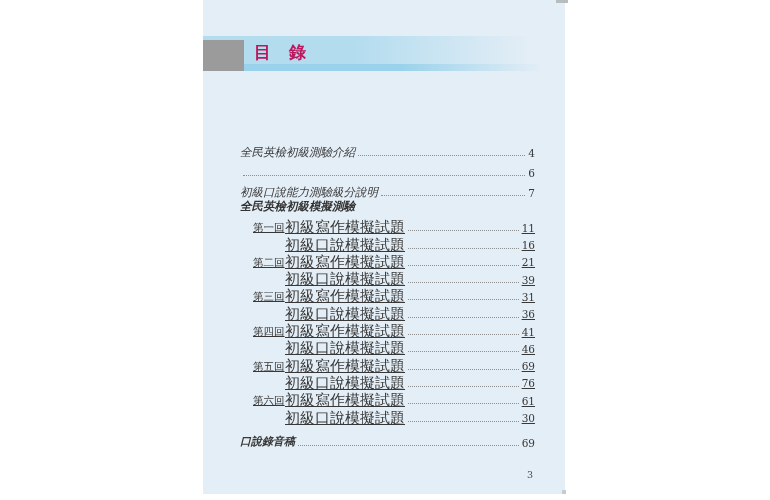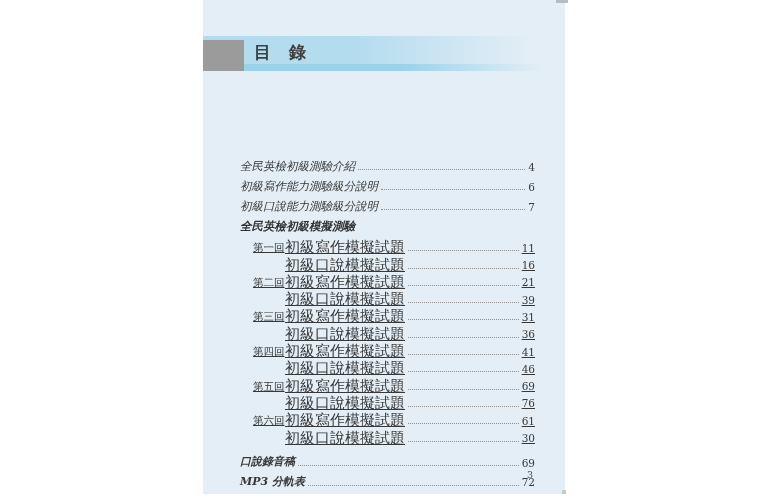--- a/index.html
+++ b/index.html
@@ -26,57 +26,57 @@
   .header-strip {
     position:absolute; left:0; top:64px; width:100%; height:7px;
     background:linear-gradient(90deg,#9bd2eb 0px,#9bd2eb 200px,rgba(155,210,235,0) 340px);
   }
   .gray-square {
     position:absolute; left:0; top:40px; width:41px; height:31px;
     background:#9b9b9b;
   }
   .page-title {
     position:absolute; left:51px; top:41px;
-    font-size:17px; font-weight:bold; color:#404040;
+    font-size:17px; font-weight:bold; color:#be185d;
     letter-spacing:1px; word-spacing:10px;
     font-family:"DejaVu Sans","Liberation Sans",sans-serif;
   }
 
   
   .corner-mark-top {
     position:absolute; left:353px; top:0; width:12px; height:3px;
     background:#b7bcbe;
   }
   .corner-mark-bottom {
     position:absolute; left:359px; top:490px; width:4px; height:4px;
     background:#c6cbcd;
   }
 
   
   .toc {
-    position:absolute; left:37px; top:153px; width:295px;
+    position:absolute; left:37px; top:139px; width:295px;
     color:#383838;
   }
   .row { display:flex; align-items:flex-end; }
   .dots {
     flex:1 1 auto; min-width:8px;
     border-bottom:1px dotted #8f8f8f;
     margin:0 3px 3px 3px;
   }
   .pagenum {
     font-size:10.5px; line-height:1; padding-bottom:1px;
     color:#383838; white-space:nowrap;
   }
   .kai { font-style:italic; }
 
   .intro-rows .row { height:20px; }
   .intro-rows .label { font-size:11.5px; line-height:14px; }
 
   .section-title {
-    margin-top:6px; height:18px;
+    height:18px;
     font-size:11.5px; font-weight:bold; font-style:italic;
     color:#333333;
   }
 
   .mock-rows .row { height:17.3px;text-decoration:underline; }
   .mock-rows .round {
     flex:0 0 auto; width:32px; margin-left:13px;
     font-size:10.5px; line-height:13px; white-space:nowrap;
   }
   .mock-rows .label { font-size:15px; line-height:13px; white-space:nowrap; }
@@ -108,21 +108,20 @@
 
     <div class="toc">
       <div class="intro-rows">
   <div class="row">
     <span class="label kai">全民英檢初級測驗介紹</span>
     <span class="dots"></span>
     <span class="pagenum">4</span>
   </div>
 
   <div class="row">
-    <span class="label kai">初級寫作能力測驗級分說明</span>
     <span class="dots"></span>
     <span class="pagenum">6</span>
   </div>
 
   <div class="row">
     <span class="label kai">初級口說能力測驗級分說明</span>
     <span class="dots"></span>
     <span class="pagenum">7</span>
   </div>
 </div>
@@ -212,23 +211,18 @@
     <span class="pagenum">30</span>
   </div>
 </div>
       <div class="appendix-rows">
   <div class="row">
     <span class="label kai">口說錄音稿</span>
     <span class="dots"></span>
     <span class="pagenum">69</span>
   </div>
 
-  <div class="row">
-    <span class="label kai">MP3 分軌表</span>
-    <span class="dots"></span>
-    <span class="pagenum">72</span>
-  </div>
 </div>
     </div>
 
     <div class="folio">3</div>
   </div>
 </div>
 
 </body></html>

